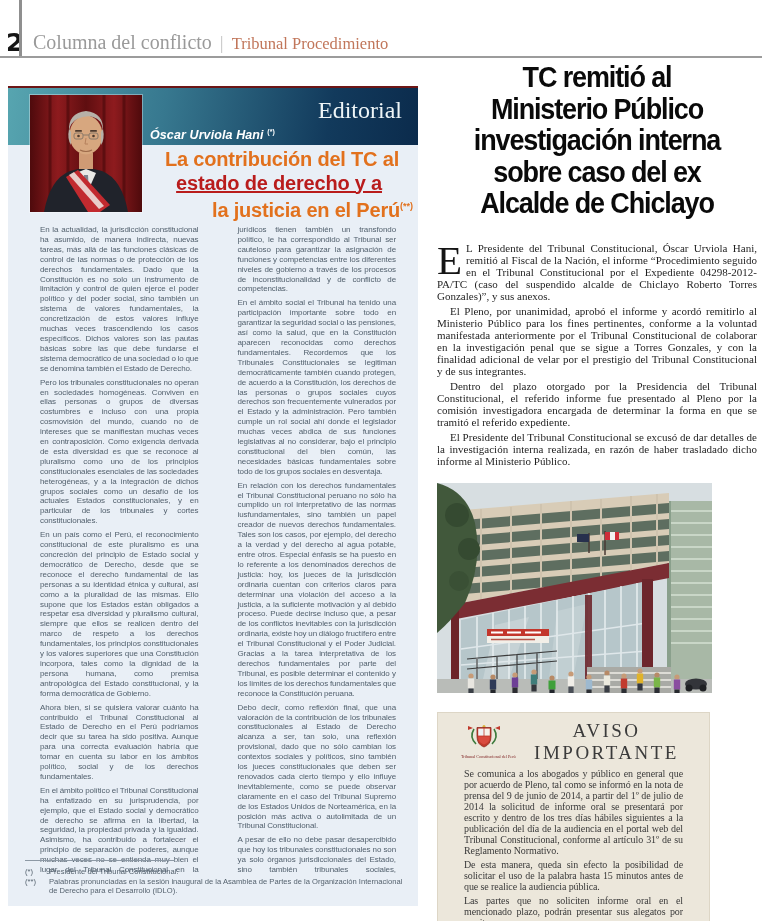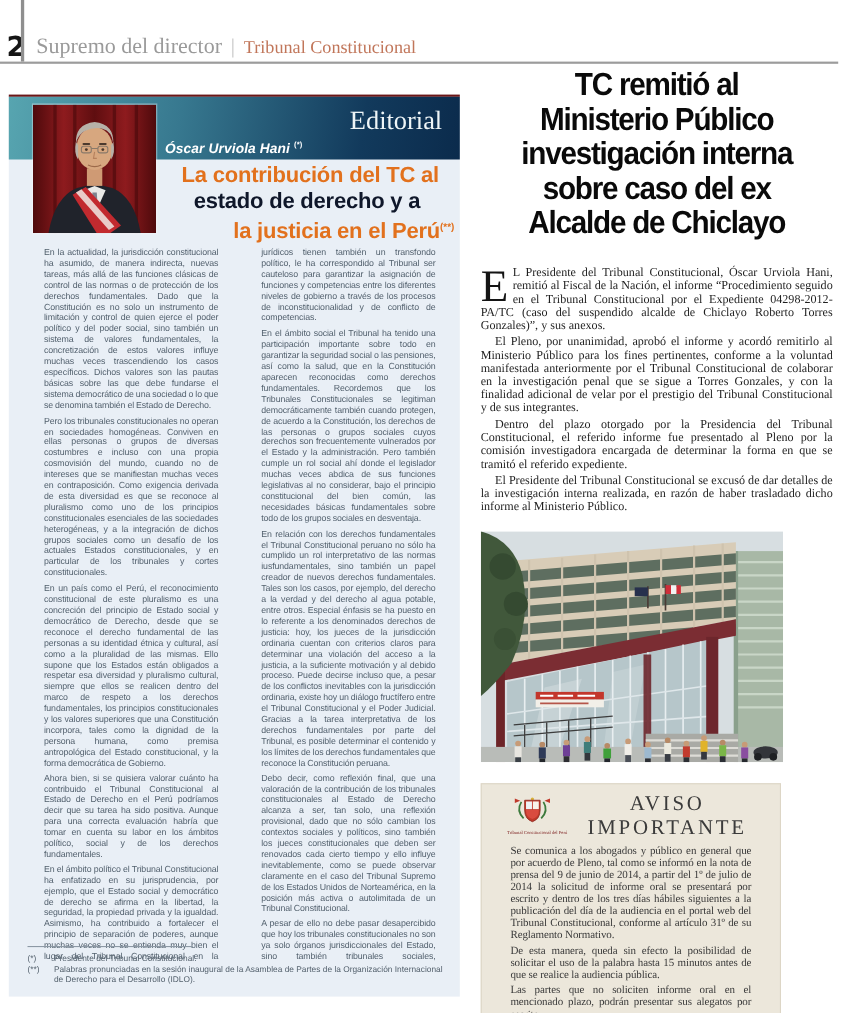--- a/index.html
+++ b/index.html
@@ -24,21 +24,21 @@
   .ed-label{position:absolute;right:16px;top:9px;color:#eef5f7;font-size:24px;
             font-family:"Liberation Serif","DejaVu Serif",serif;}
   .ed-author{position:absolute;left:142px;top:40px;color:#ffffff;font-size:12.5px;font-weight:bold;
              font-style:italic;letter-spacing:.1px;}
   .ed-author sup{font-size:7px;font-style:normal;}
   .ed-photo{position:absolute;left:22px;top:9px;width:112px;height:117px;overflow:hidden;
             box-shadow:0 0 0 1px rgba(255,255,255,.35);}
   .ed-title{position:absolute;left:118px;right:4px;top:62px;text-align:right;font-weight:bold;
             font-size:20px;line-height:23.5px;letter-spacing:-.2px;color:#e2711d;}
   .ed-title .t1{padding-right:15px;}
-  .ed-title .t2{padding-right:32px;color:#0f172a;}
+  .ed-title .t2{padding-right:32px;color:#b91c1c;text-decoration:underline;}
   .ed-title .t3{padding-right:1px;}
   .ed-title sup{font-size:9px;letter-spacing:0;}
   .ed-body{position:absolute;left:17px;right:7px;top:139px;height:650px;overflow:hidden;
            display:flex;gap:9px;}
   .ed-col{flex:1 1 0;min-width:0;}
   .ed-col p{margin:0 15px 4px;font-size:8px;line-height:9.9px;letter-spacing:-.1px;word-spacing:-.3px;
             text-align:justify;color:#53616e;}
   .ed-foot{position:absolute;left:17px;right:10px;bottom:10px;color:#55626e;}
   .fn-rule{width:150px;height:1px;background:#8d99a5;margin-bottom:6px;}
   .fn-row{display:flex;font-size:7.6px;line-height:9.6px;}
@@ -70,21 +70,21 @@
   .av-sig{text-align:center;font-size:10.5px;margin-top:3px;}
 </style>
 </head>
 <body>
 
 <div class="page">
 
   <div class="page-num">2</div>
   <div class="header-vline"></div>
   <div class="header-titles">
-    <span class="ht-main">Supremo del director</span><span class="ht-sep">|</span><span class="ht-sub">Tribunal Constitucional</span>
+    <span class="ht-main">Columna del conflicto</span><span class="ht-sep">|</span><span class="ht-sub">Tribunal Procedimiento</span>
   </div>
   <div class="header-hline"></div>
 
   <section class="editorial">
     <div class="panel-topline"></div>
     <div class="ed-banner">
       <div class="ed-label">Editorial</div>
       <div class="ed-author"><span>Óscar Urviola Hani</span> <sup>(*)</sup></div>
     </div>
 

